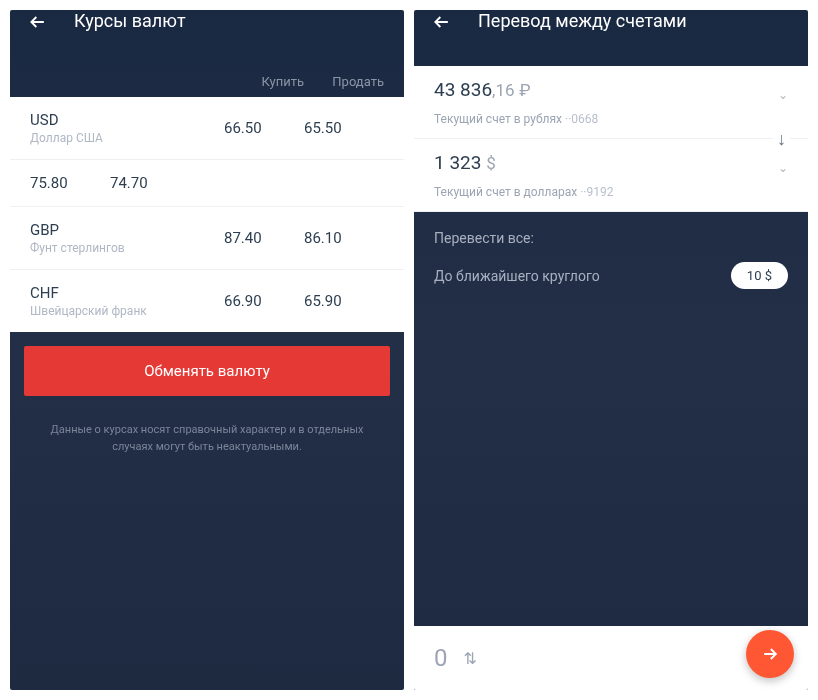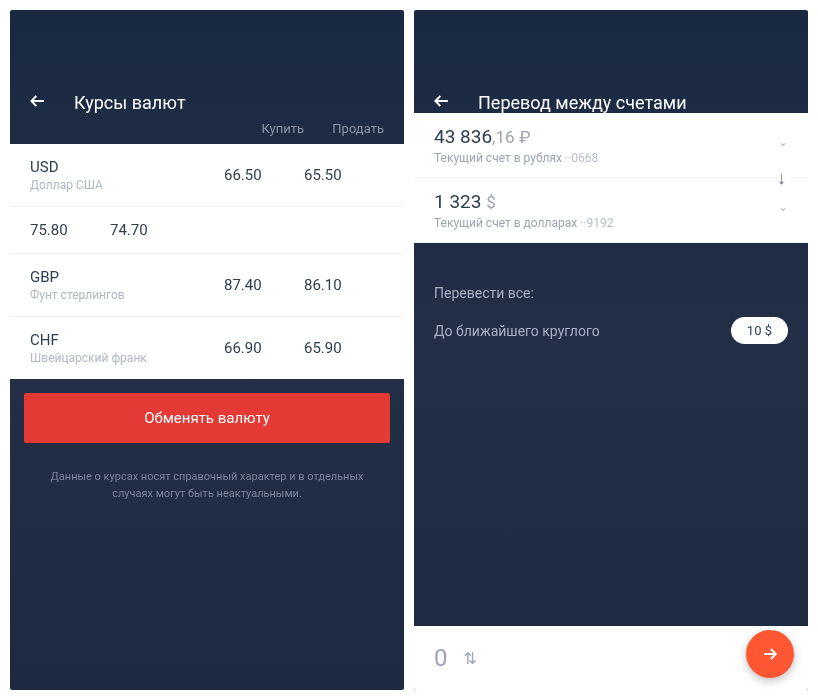--- a/index.html
+++ b/index.html
@@ -16,24 +16,23 @@
       background: linear-gradient(180deg, #1a2942 0%, #232f47 50%, #1e2a40 100%);
       border-radius: 2px;
       overflow: hidden;
       position: relative;
       display: flex;
       flex-direction: column;
     }
     .header {
       height: 56px;
       display: flex;
-      align-items: flex-end;
+      align-items: flex-start;
       padding: 0 16px;
       color: #fff;
-      margin-top: 47px;
     }
     .back-btn {
       width: 24px;
       height: 24px;
       display: flex;
       align-items: center;
       justify-content: center;
       cursor: pointer;
       margin-right: 24px;
     }
@@ -112,21 +111,21 @@
     .account-row:last-child { border-bottom: none; }
     .account-amount {
       font-size: 19px;
       color: #2c3e50;
     }
     .account-amount .decimal { color: #9ca5b4; font-size: 17px; }
     .account-amount .curr-sym { color: #9ca5b4; font-size: 17px; }
     .account-label {
       font-size: 12px;
       color: #9ca5b4;
-      margin-top: 3px;
+      margin-top: 11px;
     }
     .account-num { color: #b8bfcb; }
     .chevron {
       position: absolute;
       right: 20px;
       top: 22px;
       color: #b0b8c4;
       font-size: 12px;
     }
     .swap-icon {
@@ -135,21 +134,20 @@
       top: 50%;
       transform: translateY(-50%);
       color: #6b7589;
       font-size: 18px;
       background: #fff;
       padding: 4px;
     }
     
     .transfer-opts {
       padding: 18px 20px;
-      margin-top: 24px;
     }
     .opt-row {
       display: flex;
       align-items: center;
       justify-content: space-between;
       margin-bottom: 16px;
     }
     .opt-label {
       color: #a8b0c0;
       font-size: 14px;

